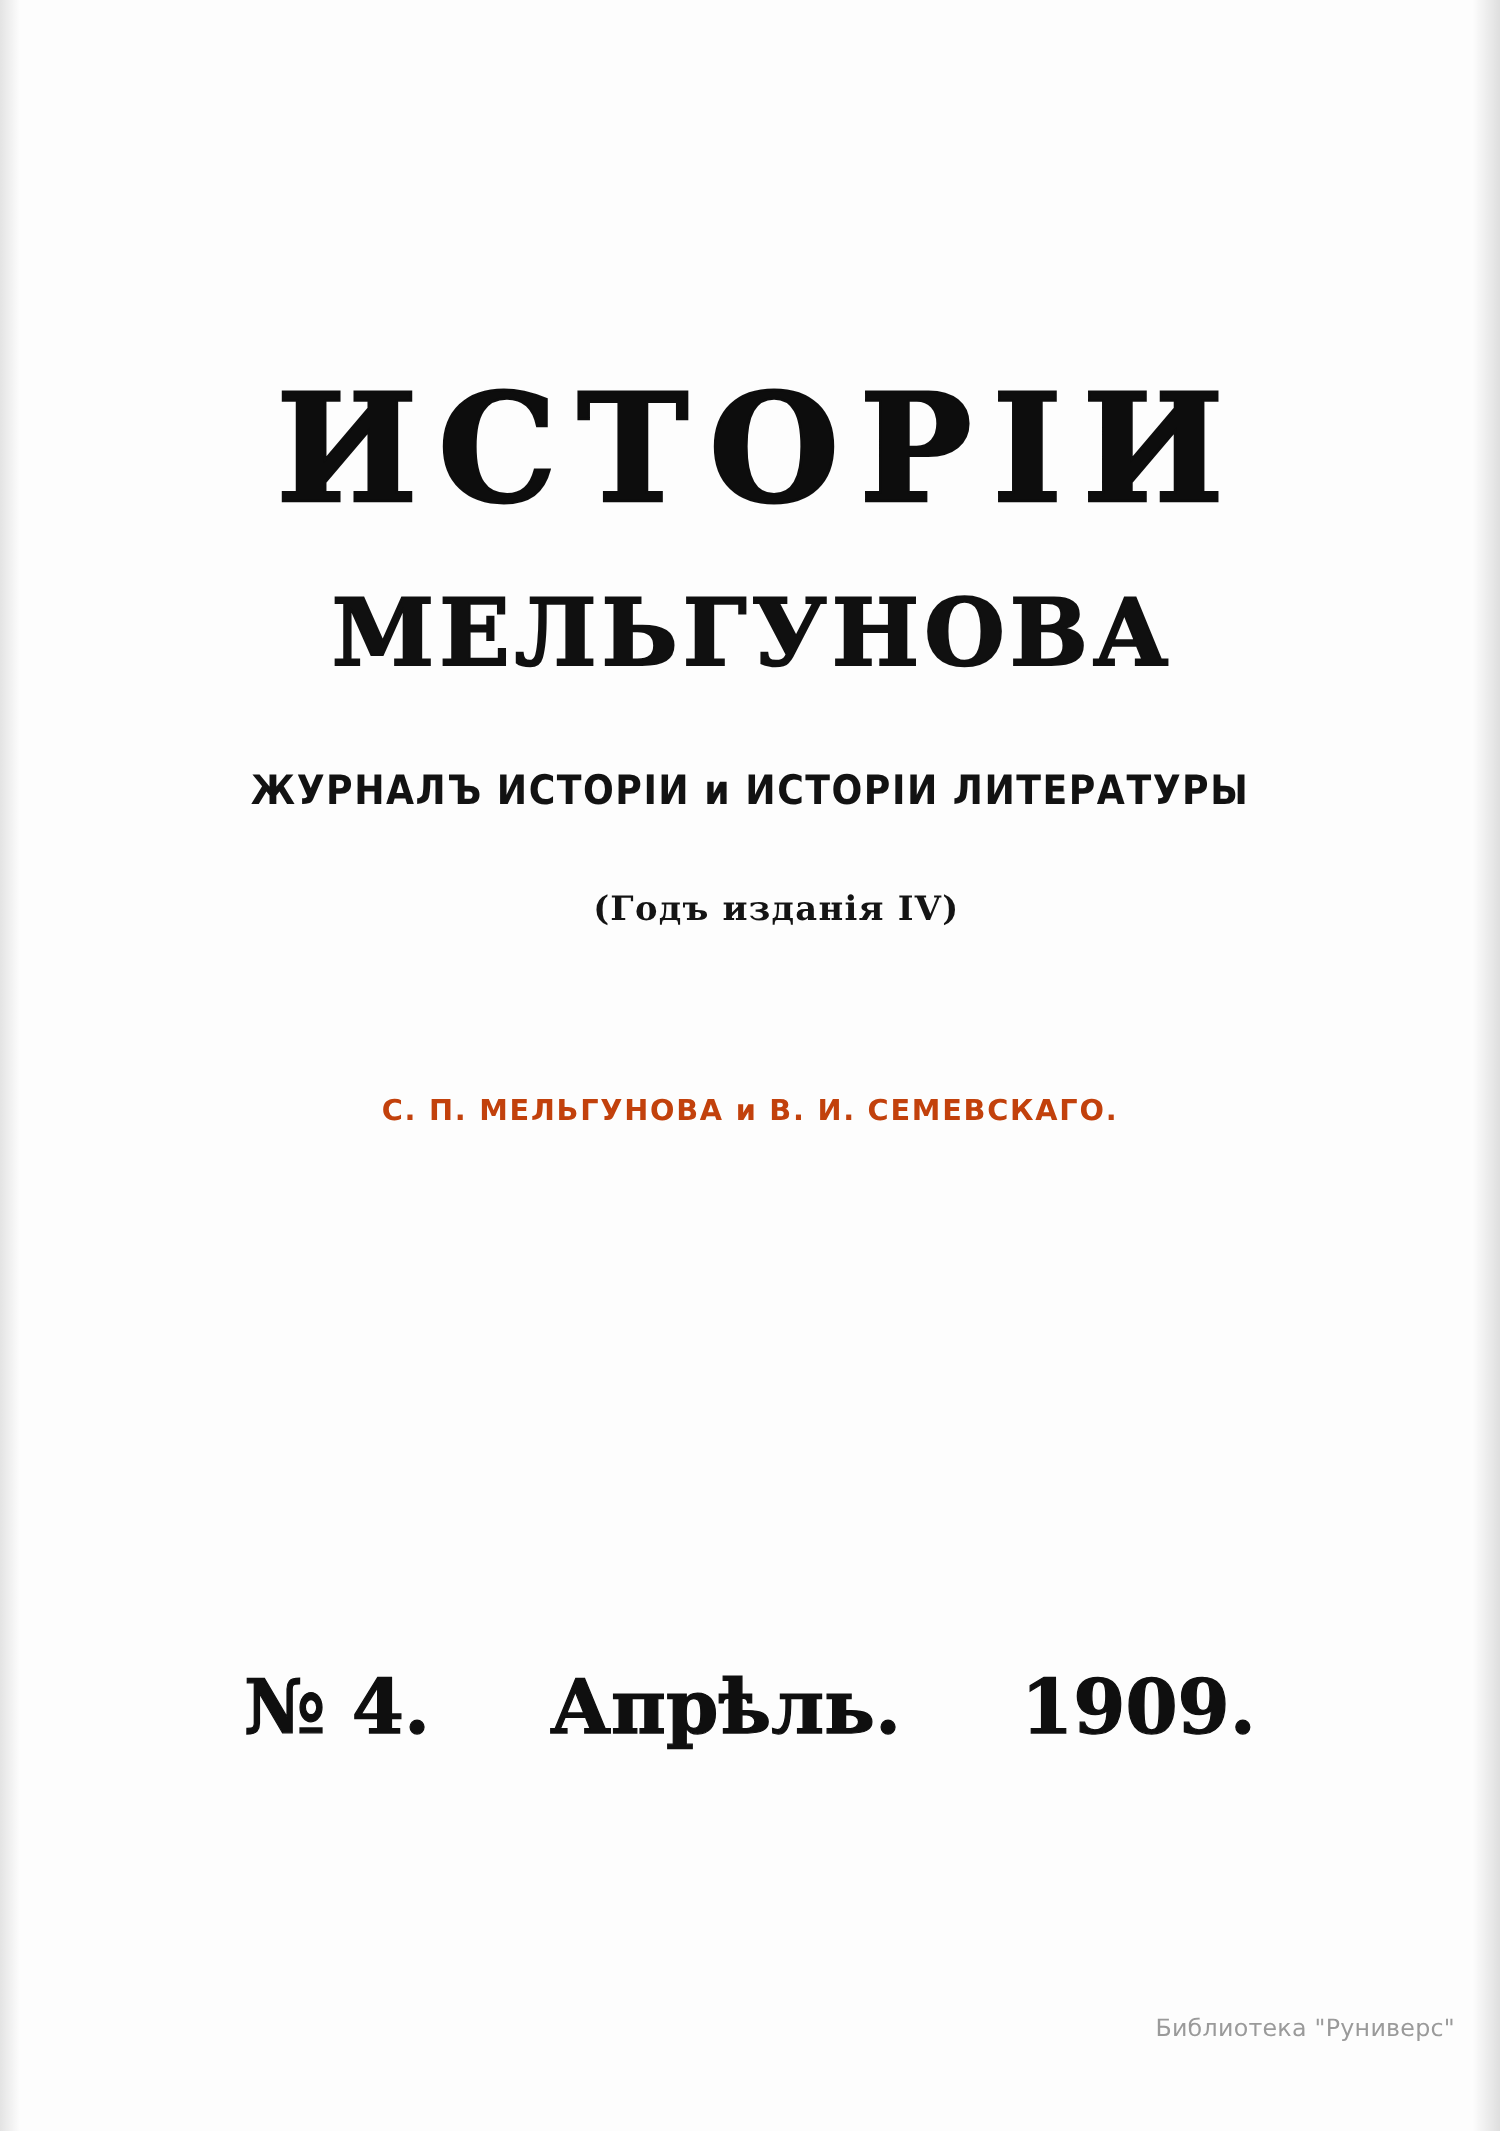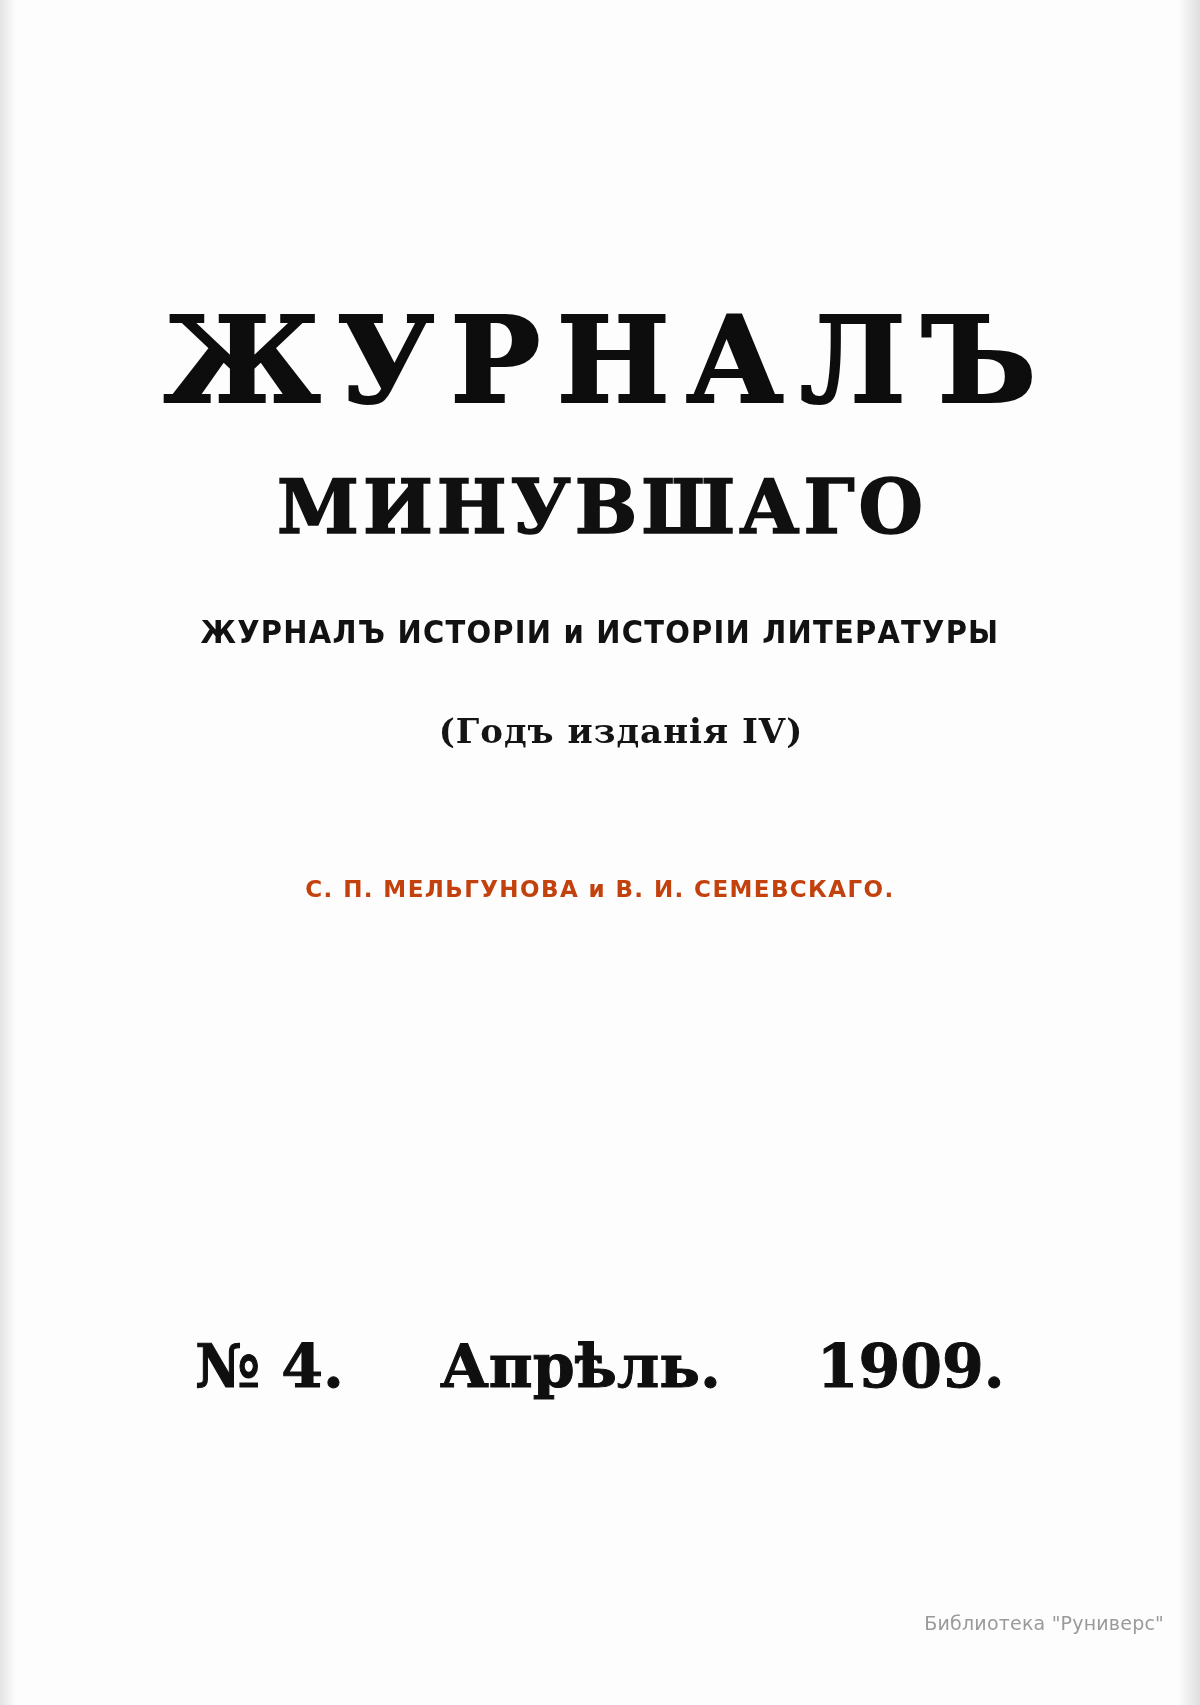--- a/index.html
+++ b/index.html
@@ -83,21 +83,21 @@
     letter-spacing: 1.2px;
     transform: scaleY(1.12);
     color: #121212;
   }
 
   
   .year-line {
     top: 714px;
     font-family: "DejaVu Serif", serif;
     font-weight: 700;
-    font-size: 34px;
+    font-size: 27px;
     line-height: 1;
     letter-spacing: 1px;
     color: #141414;
     padding-left: 42px;
   }
 
   
   .edited-by {
     top: 806px;
     font-family: "DejaVu Sans", sans-serif;
@@ -147,23 +147,23 @@
     letter-spacing: 0.2px;
     text-align: right;
     white-space: nowrap;
   }
 </style>
 </head>
 <body>
 
 <div class="page">
 
-  <div class="content title-main">ЖУРНАЛЪ</div>
+  <div class="content title-main">ИСТОРІИ</div>
 
-  <div class="content title-sub">МИНУВШАГО</div>
+  <div class="content title-sub">МЕЛЬГУНОВА</div>
 
   <div class="content tagline">ЖУРНАЛЪ ИСТОРІИ и ИСТОРІИ ЛИТЕРАТУРЫ</div>
 
   <div class="content year-line">(Годъ изданія IV)</div>
 
 
   <div class="content editors">С. П. МЕЛЬГУНОВА и В. И. СЕМЕВСКАГО.</div>
 
   <div class="content issue-line">
     <span class="cell issue-no">№ 4.</span><span class="cell issue-month">Апрѣль.</span><span class="cell issue-year">1909.</span>

